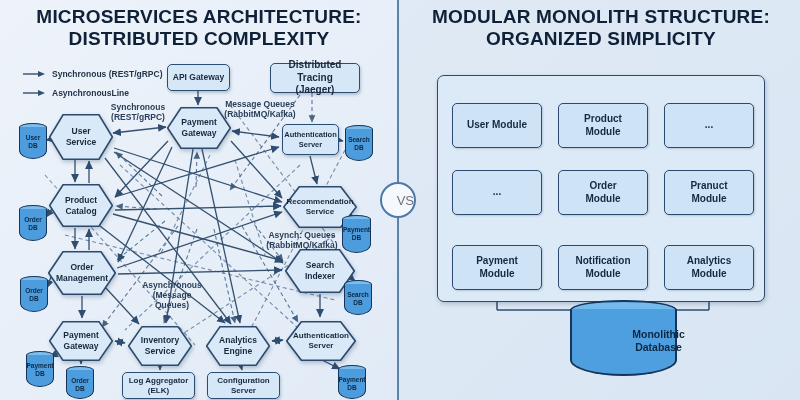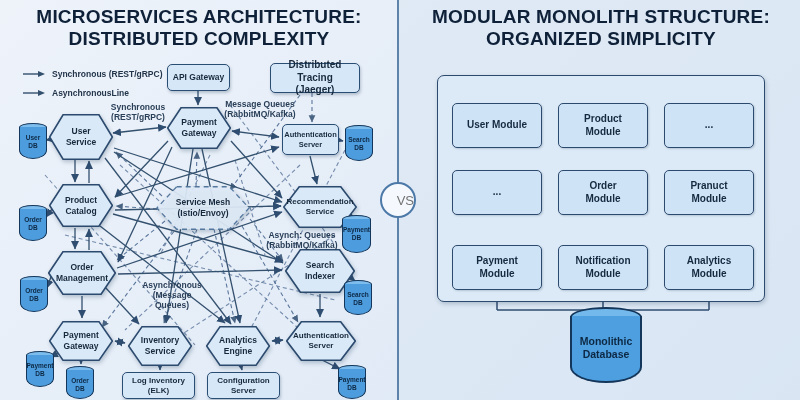--- a/index.html
+++ b/index.html
@@ -45,21 +45,21 @@
     white-space:pre-line;line-height:1.2;z-index:3;}
   .mono-container{position:absolute;left:437px;top:75px;width:328px;height:227px;background:#dce9f6;
     border:1.8px solid #2c4a6e;border-radius:7px;z-index:1;box-sizing:border-box;
     box-shadow:1px 2px 4px rgba(30,60,90,.25);}
   .mono-title{position:absolute;left:437px;top:82px;width:328px;text-align:center;font-size:11px;
     font-weight:bold;color:#15293f;z-index:2;}
   .module{position:absolute;width:90px;height:45px;background:#cfe3f6;border:1.5px solid #2c4a6e;
     border-radius:5px;display:flex;align-items:center;justify-content:center;text-align:center;
     font-size:10px;font-weight:bold;color:#15293f;white-space:pre-line;line-height:1.25;z-index:2;
     box-sizing:border-box;box-shadow:1px 1px 2px rgba(30,60,90,.2);}
-  .bigcyl{position:absolute;left:570px;top:307px;width:72px;height:76px;z-index:2;}
+  .bigcyl{position:absolute;left:570px;top:300px;width:72px;height:76px;z-index:2;padding-left:35px;}
   .bigcyl .body{position:absolute;top:9px;left:0;right:0;bottom:0;background:#4d9fdf;border:2px solid #14365a;
     border-top:none;border-radius:0 0 50% 50% / 0 0 16px 16px;box-sizing:border-box;}
   .bigcyl .top{position:absolute;top:0;left:0;right:0;height:20px;background:#73b9ec;border:2px solid #14365a;
     border-radius:50%;box-sizing:border-box;}
   .bigcyl .lbl{position:absolute;top:28px;width:100%;text-align:center;font-size:10.5px;font-weight:bold;
     color:#0d2844;white-space:pre-line;line-height:1.25;z-index:1;}
 </style>
 </head>
 <body>
 
@@ -191,21 +191,21 @@
 (RabbitMQ/Kafka)</div>
   <div class="float-label" style="left:140px;top:280px;width:64px;">Asynchronous
 (Message
 Queues)</div>
 
   <div class="rbox" style="left:167px;top:64px;width:63px;height:27px;"><span class="lbl">API Gateway</span></div>
   <div class="rbox" style="left:270px;top:63px;width:90px;height:30px;font-size:10px;"><span class="lbl">Distributed Tracing
 (Jaeger)</span></div>
   <div class="rbox" style="left:282px;top:124px;width:57px;height:31px;font-size:7.5px;"><span class="lbl">Authentication
 Server</span></div>
-  <div class="rbox" style="left:122px;top:372px;width:73px;height:27px;font-size:8px;"><span class="lbl">Log Inventory
+  <div class="rbox" style="left:122px;top:372px;width:73px;height:27px;font-size:8px;"><span class="lbl">Log Aggregator
 (ELK)</span></div>
   <div class="rbox" style="left:207px;top:372px;width:73px;height:27px;font-size:8px;"><span class="lbl">Configuration
 Server</span></div>
 
   <div class="hex" style="left:49px;top:114px;width:64px;height:46px;">
     <svg viewBox="0 0 100 60" preserveAspectRatio="none">
         <polygon points="22,1 78,1 99,30 78,59 22,59 1,30" fill="#d9e9f8" stroke="#2c4a6e" stroke-width="1.6" vector-effect="non-scaling-stroke"></polygon>
       </svg>
     <span class="lbl">User
 Service</span>
@@ -216,27 +216,20 @@
       </svg>
     <span class="lbl">Payment
 Gateway</span>
   </div>
   <div class="hex" style="left:49px;top:184px;width:64px;height:43px;">
     <svg viewBox="0 0 100 60" preserveAspectRatio="none">
         <polygon points="22,1 78,1 99,30 78,59 22,59 1,30" fill="#d9e9f8" stroke="#2c4a6e" stroke-width="1.6" vector-effect="non-scaling-stroke"></polygon>
       </svg>
     <span class="lbl">Product
 Catalog</span>
-  </div>
-  <div class="hex" style="left:156px;top:186px;width:94px;height:44px;">
-    <svg viewBox="0 0 100 60" preserveAspectRatio="none">
-        <polygon points="22,1 78,1 99,30 78,59 22,59 1,30" fill="#dfeaf7" fill-opacity="0.92" stroke="#54779e" stroke-width="1.3" stroke-dasharray="5 4" vector-effect="non-scaling-stroke"></polygon>
-      </svg>
-    <span class="lbl">Service Mesh
-(Istio/Envoy)</span>
   </div>
   <div class="hex" style="left:283px;top:186px;width:74px;height:42px;font-size:8px;">
     <svg viewBox="0 0 100 60" preserveAspectRatio="none">
         <polygon points="22,1 78,1 99,30 78,59 22,59 1,30" fill="#d9e9f8" stroke="#2c4a6e" stroke-width="1.6" vector-effect="non-scaling-stroke"></polygon>
       </svg>
     <span class="lbl">Recommendation
 Service</span>
   </div>
   <div class="hex" style="left:48px;top:251px;width:68px;height:44px;">
     <svg viewBox="0 0 100 60" preserveAspectRatio="none">

